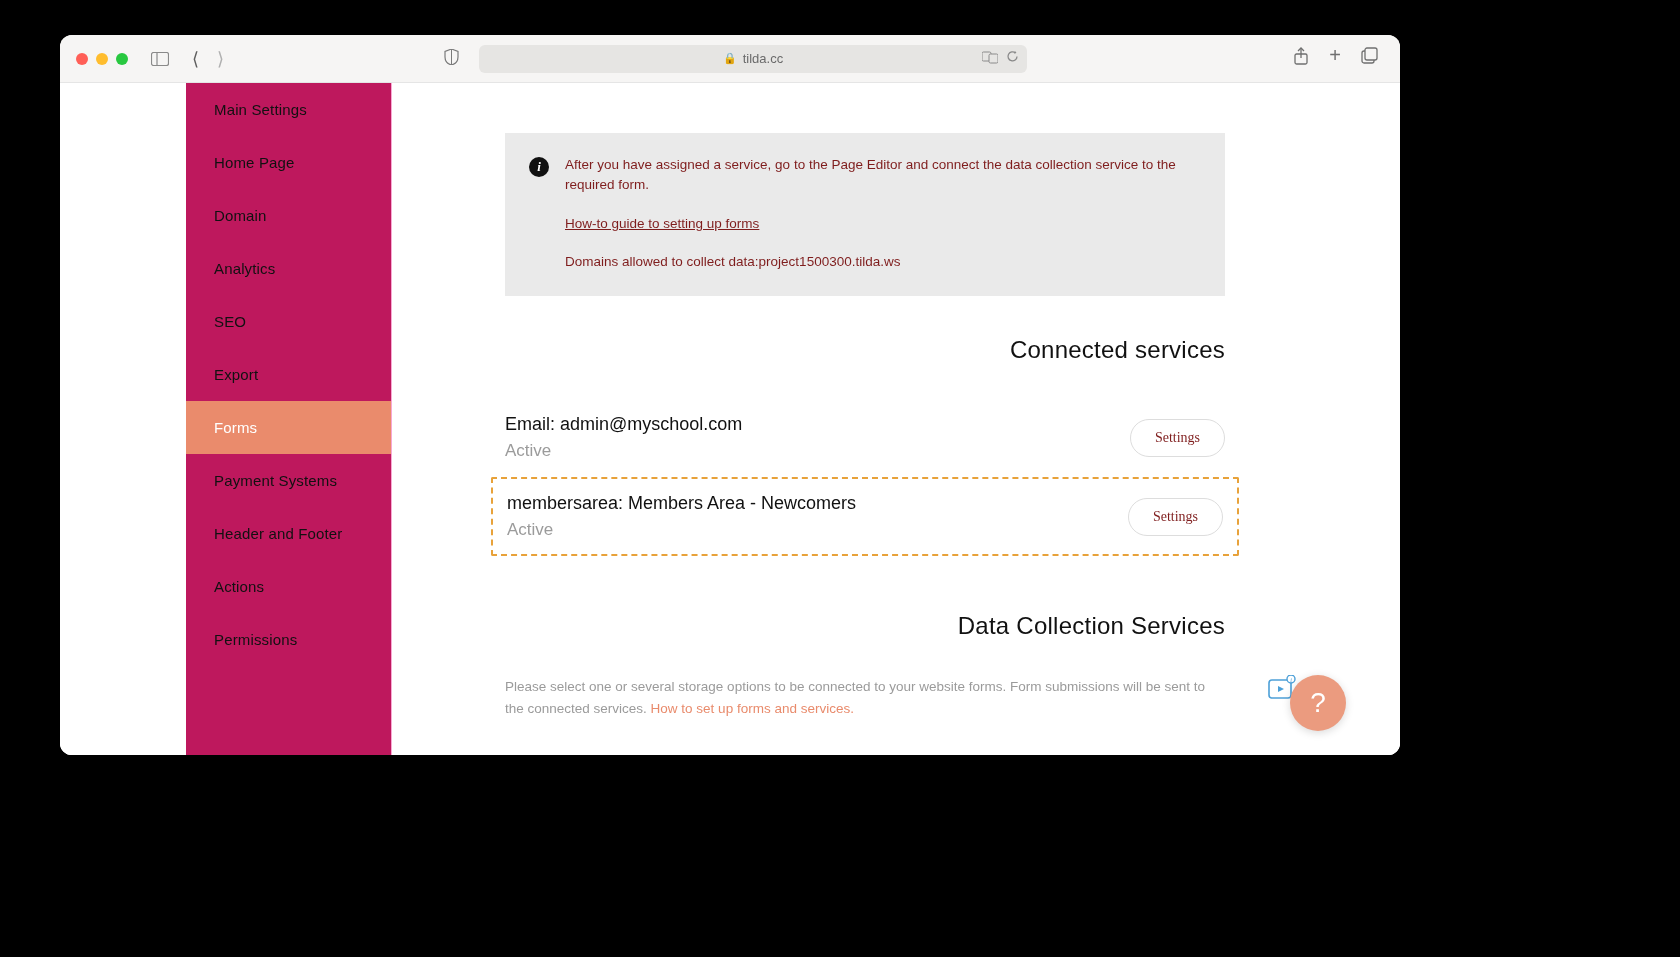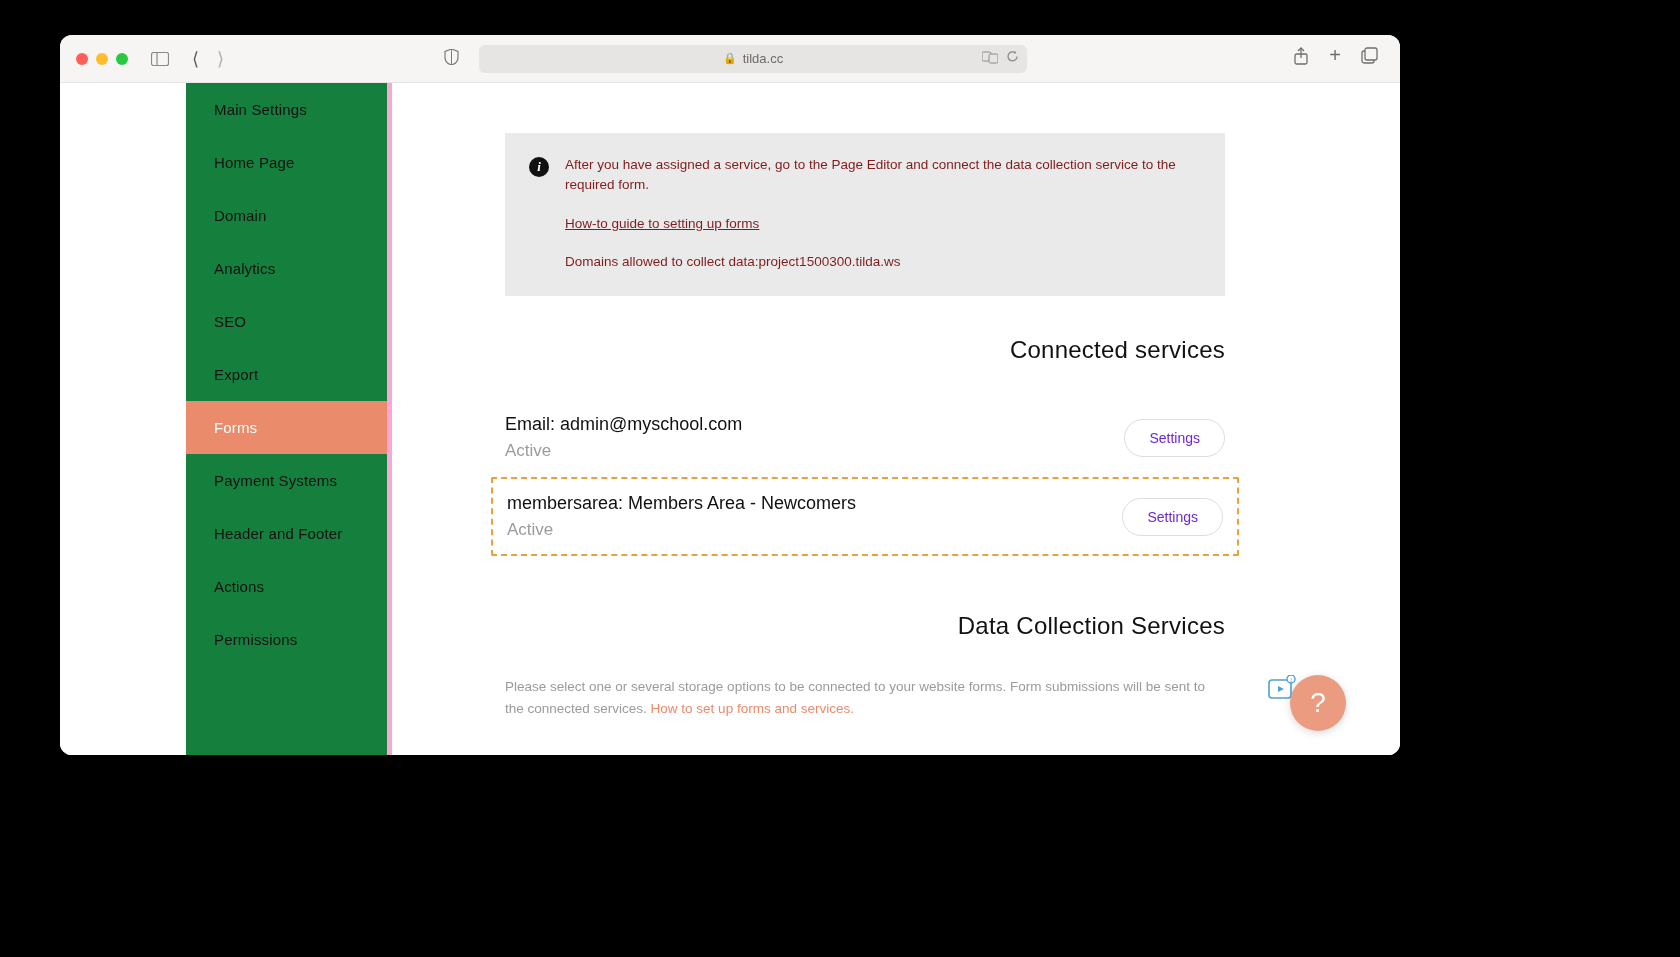--- a/index.html
+++ b/index.html
@@ -95,22 +95,22 @@
       background: #fff;
       display: flex;
       position: relative;
     }
     .outer-left {
       width: 126px;
       background: #fff;
     }
     .settings-sidebar {
       width: 206px;
-      background: #15803d;
-      border-right: 5px solid #f9a8d4;
+      background: #be185d;
+      border-right: 1px solid #f9a8d4;
     }
     .settings-sidebar .nav-item {
       padding: 18px 28px;
       color: #111;
       font-size: 15px;
       font-weight: 400;
       cursor: pointer;
       letter-spacing: 0.01em;
     }
     .settings-sidebar .nav-item.active {
@@ -174,22 +174,23 @@
     .service-info .status {
       font-size: 17px;
       color: #9b9b9b;
     }
     .settings-btn {
       background: #fff;
       border: 1px solid #ddd;
       border-radius: 24px;
       padding: 10px 24px;
       font-size: 14px;
-      color: #6d28d9;
+      color: #7f1d1d;
       cursor: pointer;
+      font-family: Liberation Serif, serif;
     }
     .highlighted-row {
       border: 2px dashed #e8a23a;
       padding: 12px 14px 12px 14px;
       margin: 2px -14px 0 -14px;
       border-radius: 2px;
     }
     .section2 { margin-top: 56px; }
     .desc-text {
       font-size: 13.5px;

